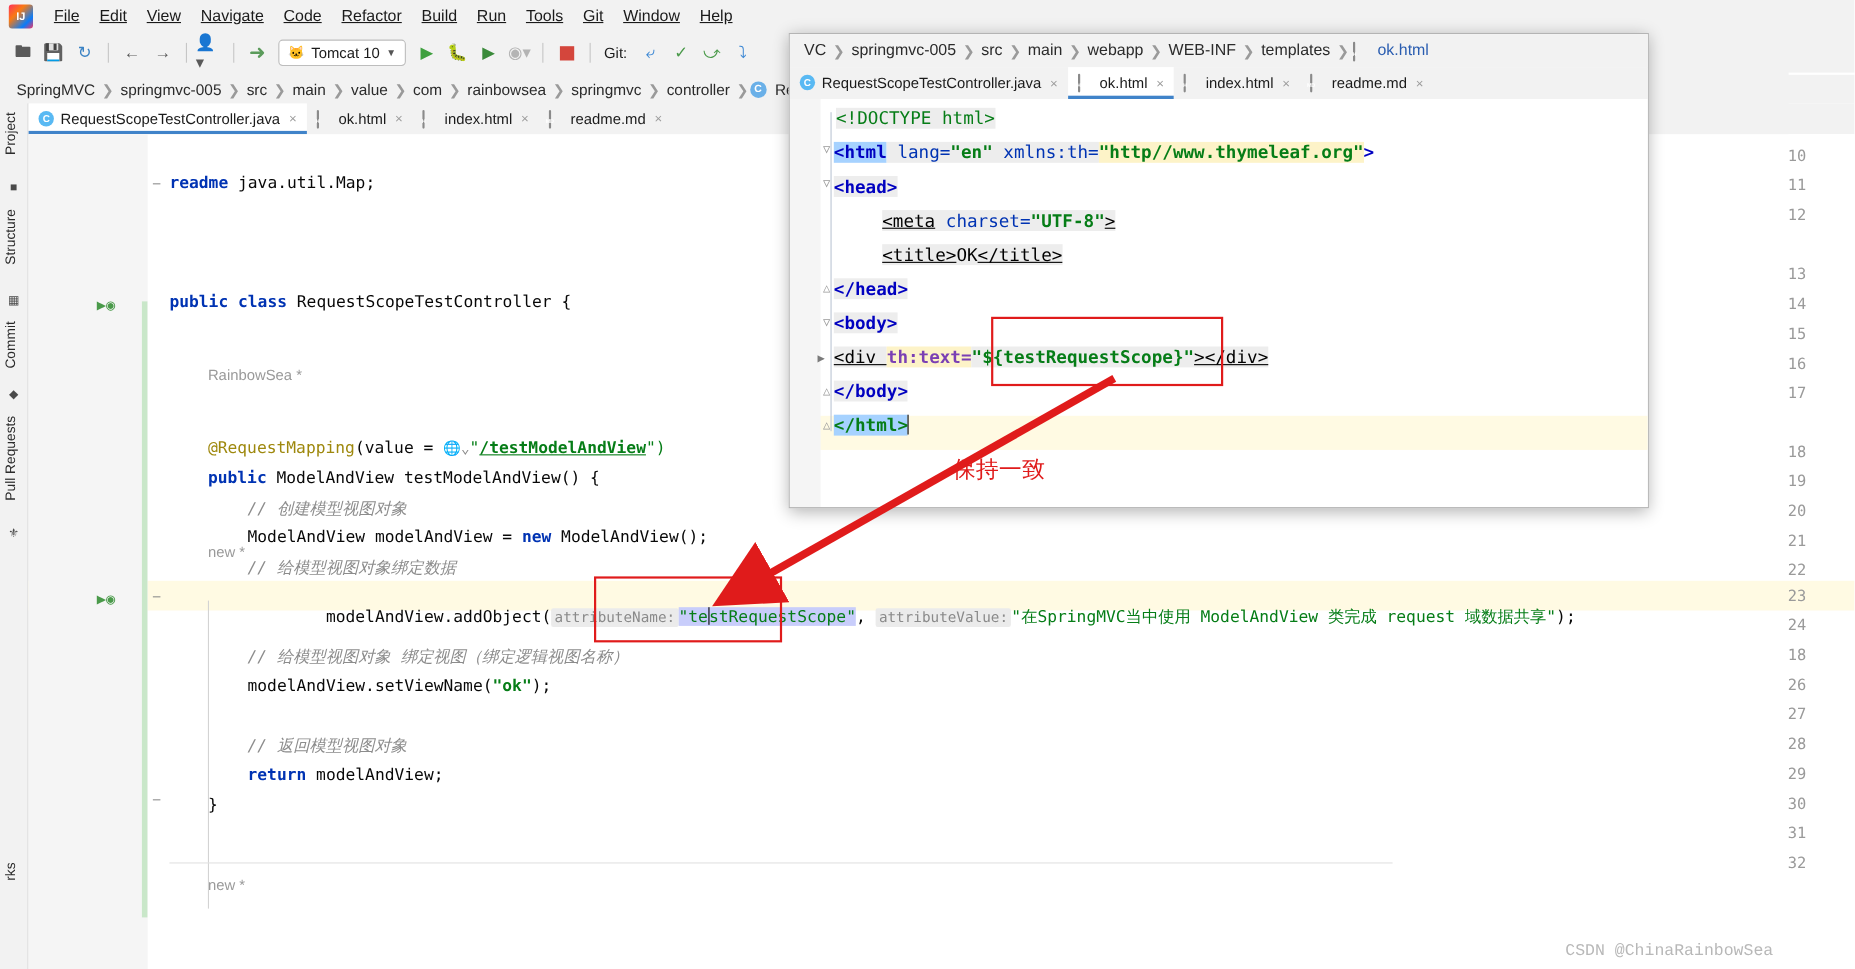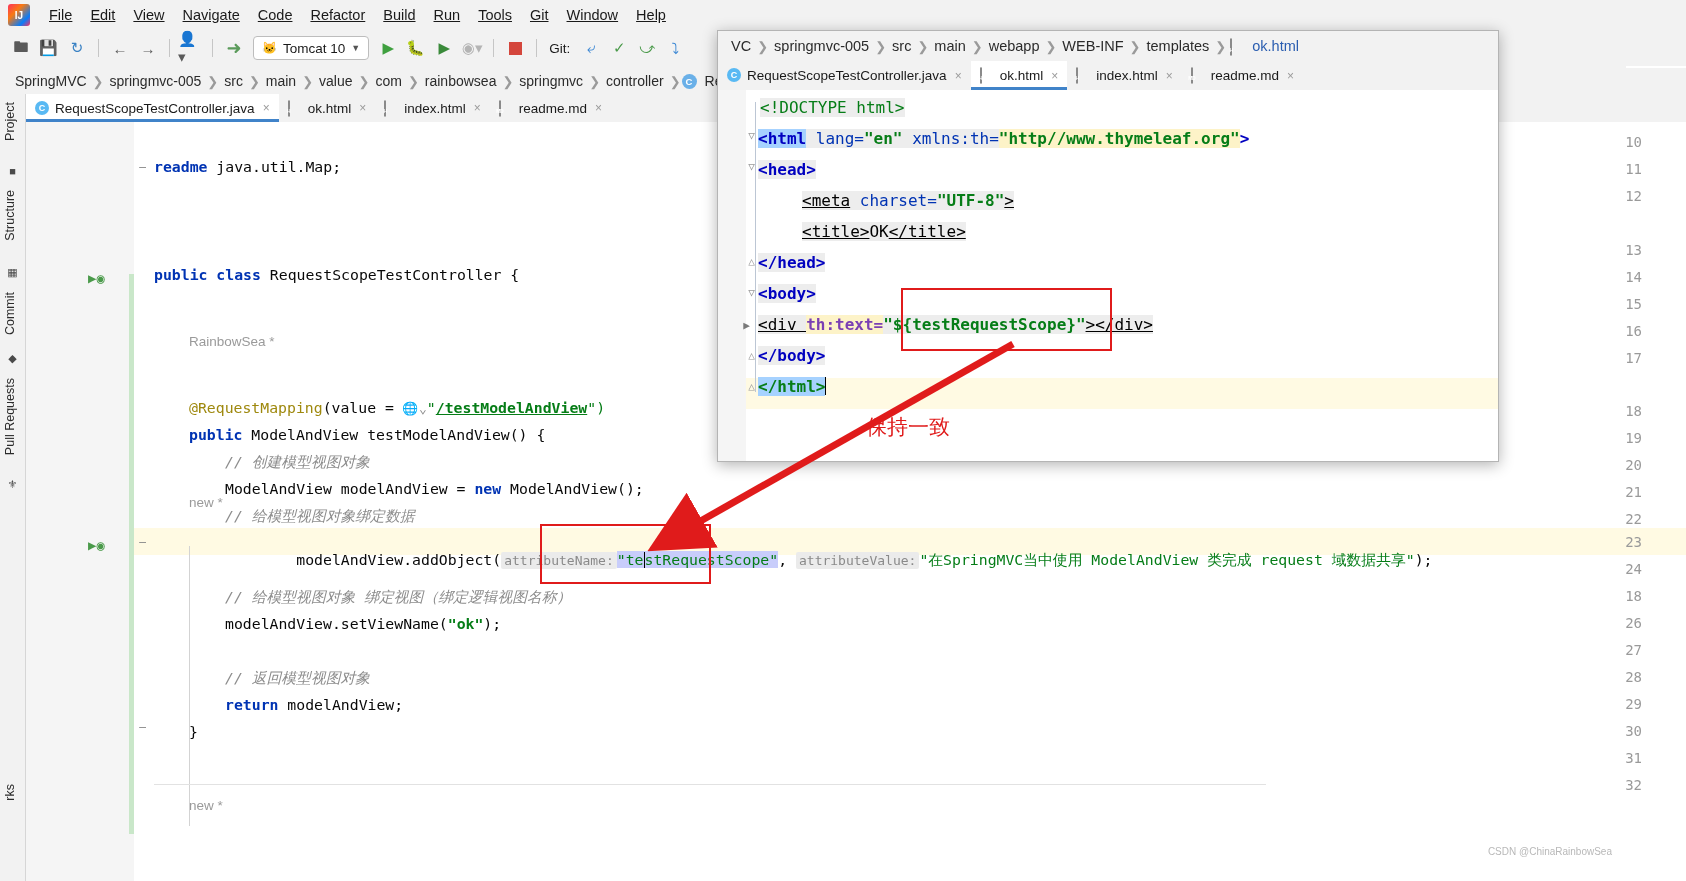--- a/index.html
+++ b/index.html
@@ -198,22 +198,22 @@
 
   
   .redbox { position: absolute; border: 2.5px solid #e01b1b; pointer-events: none; }
   .cn-note {
     position: absolute; color: #e01b1b; font-size: 21px;
     font-family: "DejaVu Sans", sans-serif; white-space: nowrap;
   }
   svg.arrow { position: absolute; left: 0; top: 0; pointer-events: none; }
 
   .watermark {
-    position: absolute; right: 14px; bottom: 24px; color: #b8b8b8; font-size: 10px;
-    font-family: Liberation Sans, sans-serif;
+    position: absolute; right: 14px; bottom: 8px; color: #b8b8b8; font-size: 15px;
+    font-family: Liberation Mono, monospace;
   }
   .hsep { position: absolute; left: 128px; right: 420px; height: 1px; background: #e2e2e2; }
 </style>
 </head>
 <body>
 
 <div id="app">
 
   <div class="menubar">
     <div class="ij-logo"></div>

